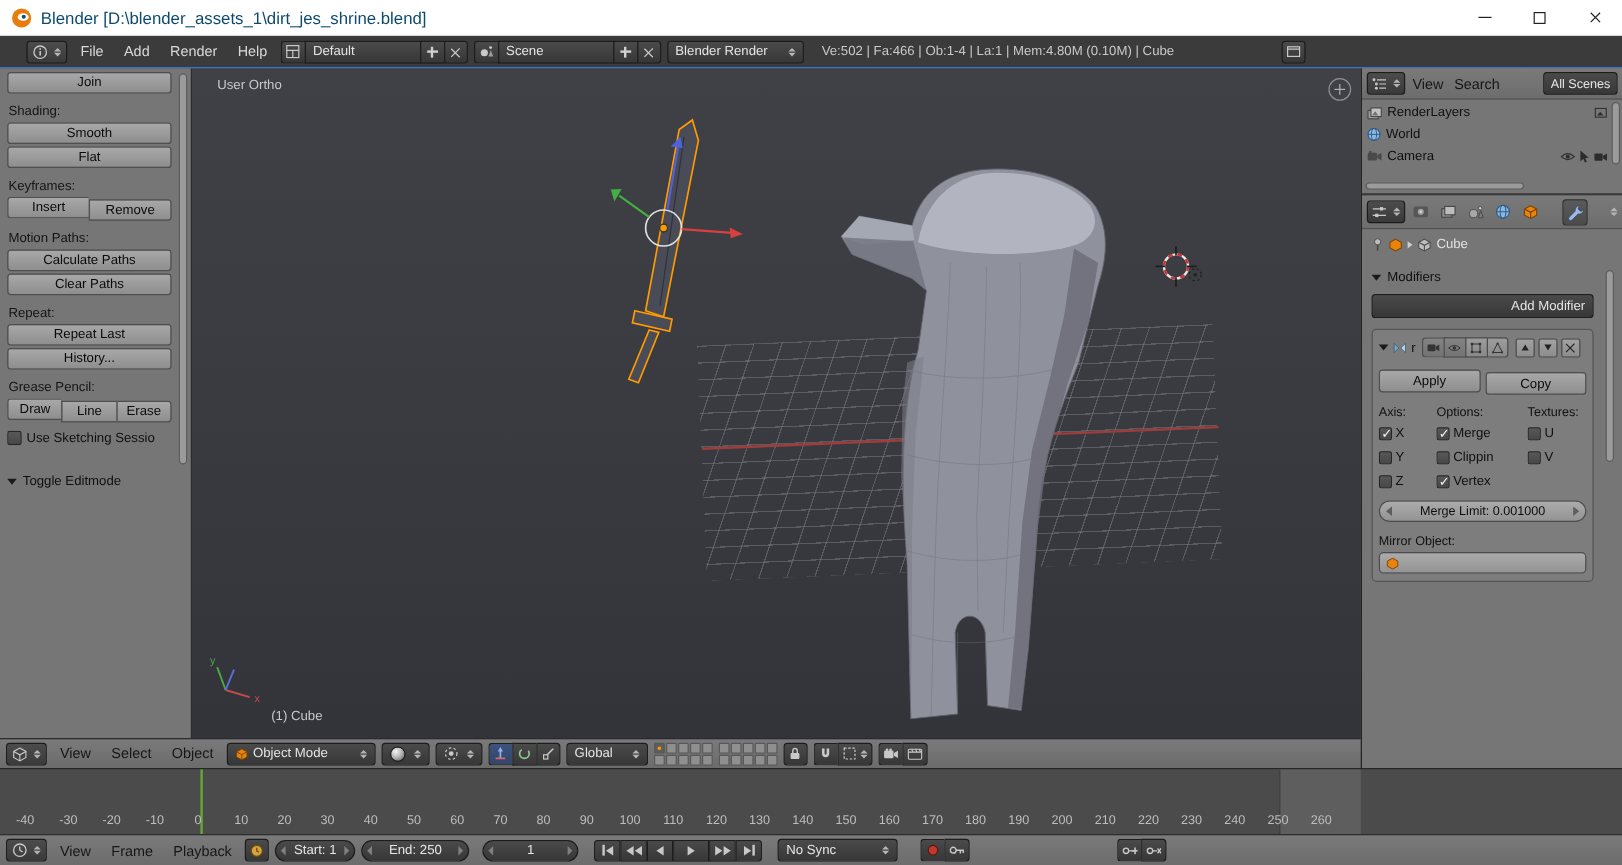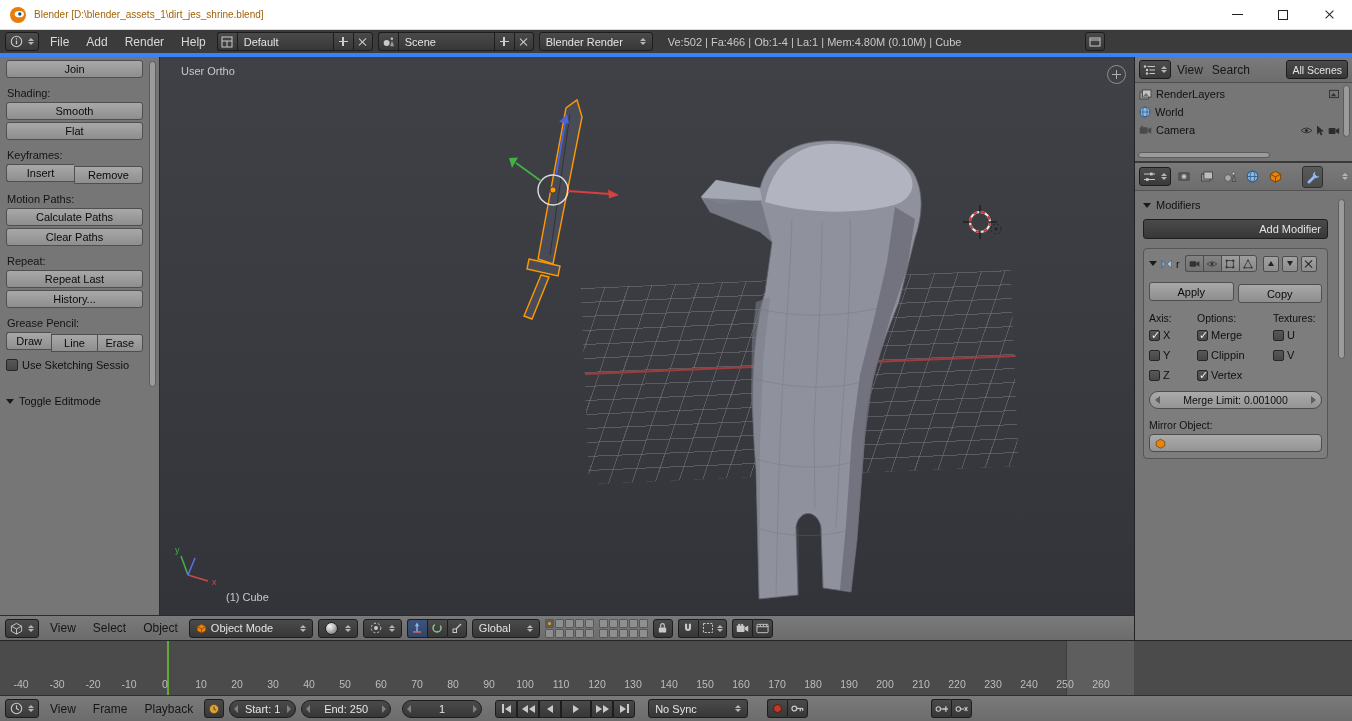--- a/index.html
+++ b/index.html
@@ -3,21 +3,21 @@
 <meta charset="utf-8">
 <style>
 *{box-sizing:border-box;margin:0;padding:0}
 html,body{width:1352px;height:721px;overflow:hidden}
 body{font-family:"Liberation Sans","DejaVu Sans",sans-serif;font-size:12px;background:#1e1e1e;color:#111}
 .window{width:1352px;height:721px;display:flex;flex-direction:column;background:#4b4b4b}
 
 
 .titlebar{height:30px;flex:0 0 30px;background:#ffffff;display:flex;align-items:center;border-bottom:1px solid #d9d9d9}
 .tb-logo{width:18px;height:18px;margin:0 7px 0 9px}
-.tb-title{font-size:10px;color:#a16207}
+.tb-title{font-size:14px;color:#0c4a6e}
 .win-controls{margin-left:auto;display:flex;height:100%}
 .win-btn{width:46px;display:flex;align-items:center;justify-content:center}
 .min-glyph{width:11px;height:1px;background:#222}
 .max-glyph{width:10px;height:10px;border:1px solid #222}
 .x-glyph{position:relative;width:11px;height:11px}
 .x-glyph::before,.x-glyph::after{content:"";position:absolute;left:5px;top:0;width:1px;height:11px;background:#222}
 .x-glyph::before{transform:rotate(45deg)}
 .x-glyph::after{transform:rotate(-45deg)}
 
 
@@ -50,21 +50,21 @@
 .x-g.dark::before,.x-g.dark::after{background:#222}
 .sphere{width:13px;height:13px;border-radius:50%;background:radial-gradient(circle at 35% 30%,#f4f4f4,#b9b9b9 45%,#5f5f5f 95%);border:1px solid #1f1f1f;display:inline-block}
 .tri-down{width:0;height:0;border-left:4px solid transparent;border-right:4px solid transparent;border-top:5px solid #1a1a1a;display:inline-block}
 .tri-up-s{width:0;height:0;border-left:3.5px solid transparent;border-right:3.5px solid transparent;border-bottom:5px solid #222;display:inline-block}
 .tri-down-s{width:0;height:0;border-left:3.5px solid transparent;border-right:3.5px solid transparent;border-top:5px solid #222;display:inline-block}
 .tri-right-sep{width:0;height:0;border-top:3.5px solid transparent;border-bottom:3.5px solid transparent;border-left:4.5px solid #cfcfcf;display:inline-block}
 .vscroll{position:absolute;width:7px;border-radius:4px;background:#9b9b9b;border:1px solid #5c5c5c}
 .hscroll{position:absolute;height:6px;border-radius:3px;background:#9b9b9b;border:1px solid #5c5c5c}
 
 
-.infobar{height:27px;flex:0 0 27px;background:#3b3b3b;display:flex;align-items:center;gap:5px;padding:0 5px;border-bottom:4px solid #3b82f6}
+.infobar{height:27px;flex:0 0 27px;background:#3b3b3b;display:flex;align-items:center;gap:5px;padding:0 22px;border-bottom:1px solid #3b82f6}
 .stats{color:#c9c9c9;font-size:11px;margin-left:10px;white-space:nowrap}
 
 
 .main{flex:1 1 auto;display:flex;min-height:0}
 .left-stack{width:1134px;display:flex;flex-direction:column}
 .content-row{height:558px;display:flex}
 
 
 .toolshelf{width:160px;background:#767676;position:relative;padding:3px 16px 3px 6px;border-right:1px solid #2c2c2c}
 .btn{height:18px;background:linear-gradient(#a8a8a8,#8e8e8e);border:1px solid #4f4f4f;border-radius:3px;color:#0a0a0a;font-size:11px;display:flex;align-items:center;justify-content:center;padding:0 5px;white-space:nowrap;overflow:hidden}
@@ -619,20 +619,36 @@
           <svg width="14" height="14" viewBox="0 0 14 14">
             <path d="M10.2,1.4 a3.6,3.6 0 0 0 -3.5,4.5 L1.6,11 a1.7,1.7 0 0 0 2.4,2.4 L9.1,8.3 a3.6,3.6 0 0 0 4.5,-3.5 L11.2,6.2 9,4 10.2,1.4 Z" fill="#9db7e8" stroke="#31415e" stroke-width="0.6"></path>
           </svg>
         </div>
         <span class="ud" style="margin-left:auto">
             <i class="u"></i>
             <i class="d"></i>
           </span>
       </div>
 
+      <div class="breadcrumb">
+        <svg width="10" height="12" viewBox="0 0 10 12">
+          <circle cx="5" cy="3.5" r="2.6" fill="#bdbdbd" stroke="#444" stroke-width="0.7"></circle>
+          <line x1="5" y1="6" x2="5" y2="11" stroke="#444" stroke-width="1.2"></line>
+        </svg>
+        <svg width="12" height="12" viewBox="0 0 14 14">
+          <polygon points="7,1.5 12.5,4.5 12.5,10 7,13 1.5,10 1.5,4.5" fill="#e8830c" stroke="#7a4306"></polygon>
+        </svg>
+        <span class="tri-right-sep"></span>
+        <svg width="12" height="12" viewBox="0 0 14 14">
+          <polygon points="7,1.5 12.5,4.5 12.5,10 7,13 1.5,10 1.5,4.5" fill="#bdbdbd" stroke="#4a4a4a"></polygon>
+          <polyline points="1.5,4.5 7,7.5 12.5,4.5" fill="none" stroke="#4a4a4a"></polyline>
+          <line x1="7" y1="7.5" x2="7" y2="13" stroke="#4a4a4a"></line>
+        </svg>
+        <span>Cube</span>
+      </div>
 
       <div class="props-body">
         <div class="props-panelhead">
           <span class="tri-down"></span>
           <span>Modifiers</span>
         </div>
         <div class="dwidget addmod">
           <span>Add Modifier</span>
         </div>
 

